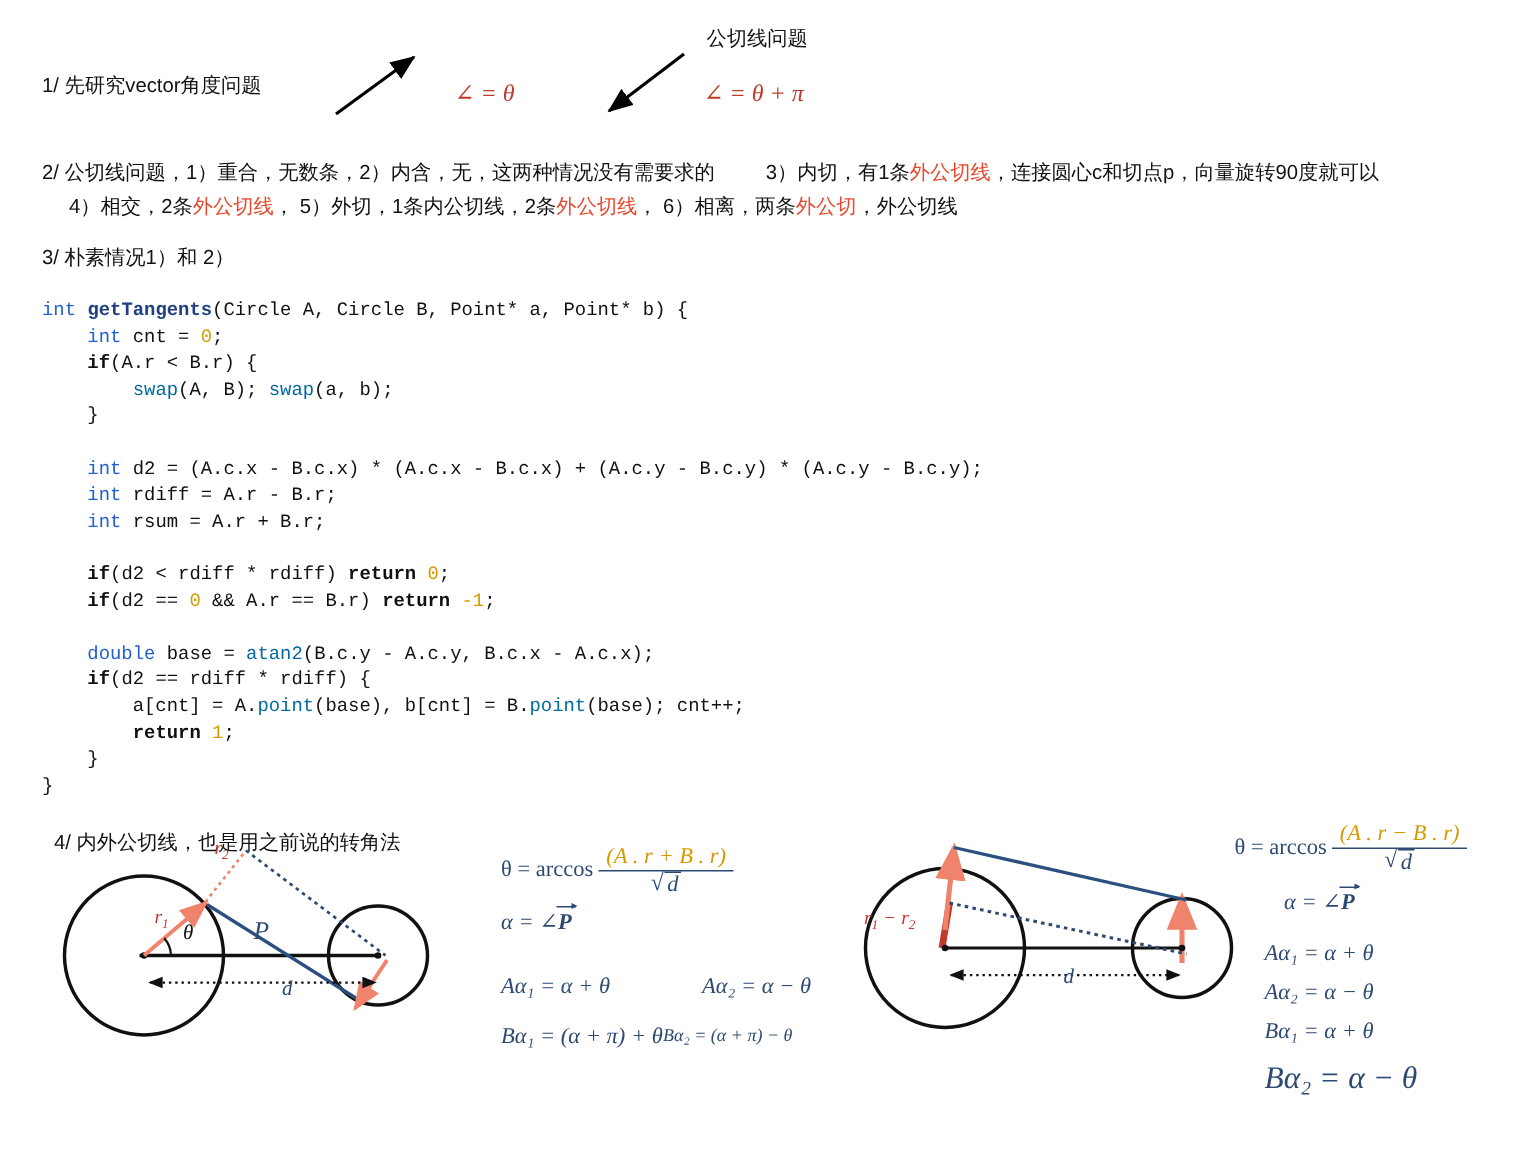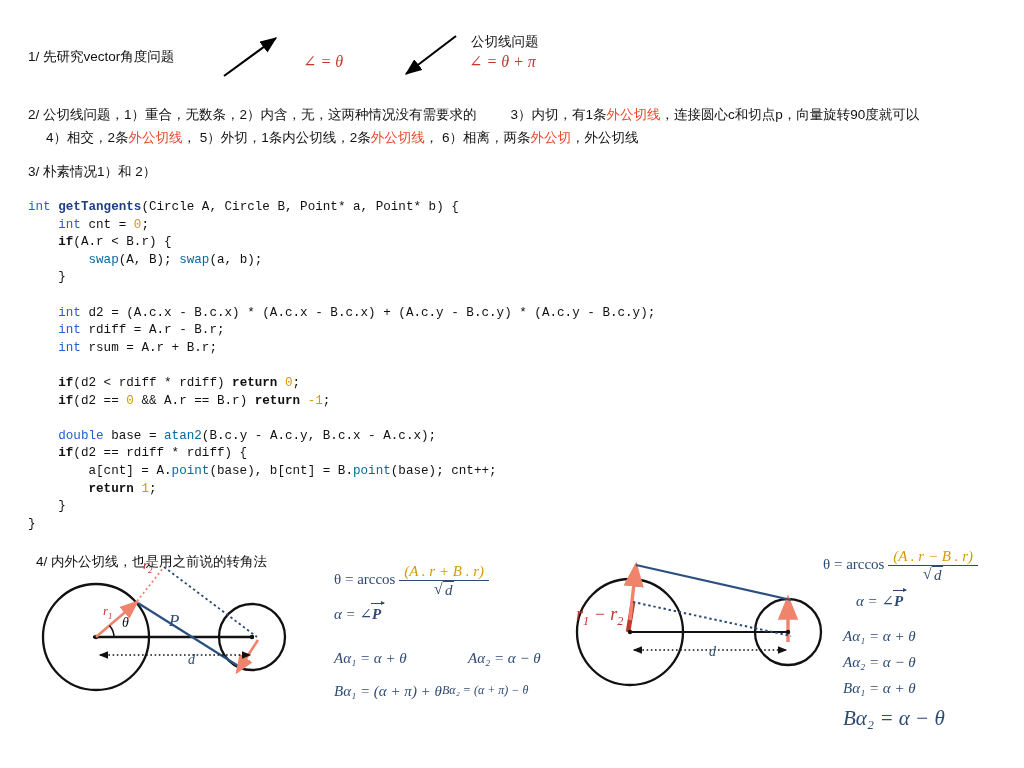--- a/index.html
+++ b/index.html
@@ -42,21 +42,21 @@
   .kb{color:#111;font-weight:bold;}
   .fn{color:#1f3f80;font-weight:bold;font-family:Liberation Mono, monospace;}
   .fc{color:#0369a1;text-align:right;}
   .num{color:#d69a00;}
 
   svg{overflow:visible;}
 </style>
 </head>
 <body>
 
-<div class="abs title-cn" style="left:471px;top:33px;">公切线问题</div>
+<div class="abs title-cn" style="left:471px;top:17px;">公切线问题</div>
 
 <div class="abs note" style="left:28px;top:47px;">1/  先研究vector角度问题</div>
 
 <svg class="abs" style="left:222px;top:32px;" width="62" height="46" viewBox="0 0 62 46">
   <defs>
     <marker id="ahBlk" markerWidth="9" markerHeight="9" refX="7.4" refY="3.2" orient="auto">
       <path d="M0,0 L8,3.2 L0,6.4 z" fill="#000"></path>
     </marker>
   </defs>
   <line x1="2" y1="44" x2="54" y2="6" stroke="#000" stroke-width="2.1" marker-end="url(#ahBlk)"></line>
@@ -179,21 +179,21 @@
   <line x1="228" y1="92" x2="228" y2="48" stroke="#f0836b" stroke-width="3.4" marker-end="url(#salm2)"></line>
 
   <line x1="76" y1="15" x2="231" y2="50" stroke="#2b5080" stroke-width="2.2"></line>
 
   <line x1="73" y1="52" x2="231" y2="86" stroke="#2e4a72" stroke-width="2" stroke-dasharray="2.4 2.8"></line>
   <circle cx="70" cy="82" r="2.2" fill="#111"></circle>
   <circle cx="228" cy="82" r="2.2" fill="#111"></circle>
 
   <line x1="74" y1="100" x2="226" y2="100" stroke="#111" stroke-width="1.5" stroke-dasharray="1.6 2.6" marker-end="url(#blkR)" marker-start="url(#blkR2)"></line>
 </svg>
-<div class="abs mth-red" style="left:576px;top:604px;font-size:18px;">r<sub>1</sub> − r<sub>2</sub></div>
+<div class="abs mth-red" style="left:576px;top:604px;font-size:13px;">r<sub>1</sub> − r<sub>2</sub></div>
 <div class="abs mth" style="left:709px;top:644px;font-size:14px;">d</div>
 
 <div class="abs mth" style="left:823px;top:548px;font-size:15px;">
   <span class="up">θ = arccos</span>
   <span class="frac">
     <span class="num">(A . r − B . r)</span>
     <span class="den"><span class="sqrt"><span class="rad">d</span></span></span>
   </span>
 </div>
 <div class="abs mth" style="left:856px;top:592px;font-size:15px;">

